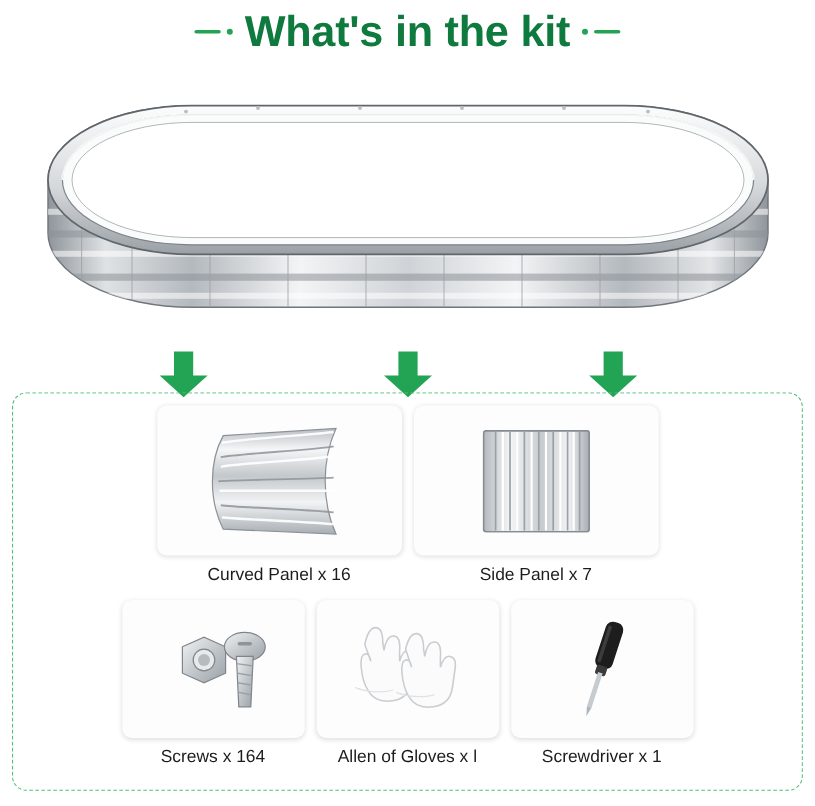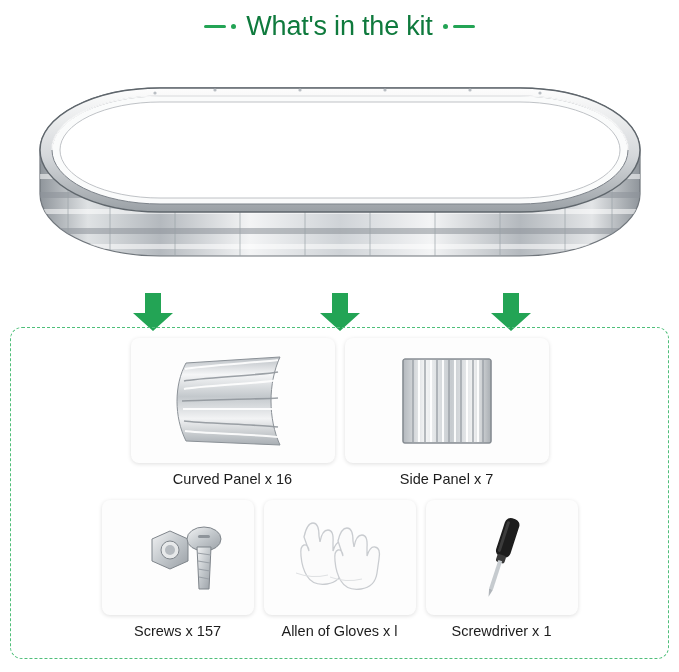--- a/index.html
+++ b/index.html
@@ -19,22 +19,22 @@
   
   .title-row {
     display: flex;
     align-items: center;
     justify-content: center;
     gap: 10px;
     padding-top: 6px;
     height: 40px;
   }
   .title-text {
-    font-size: 27px;
-    font-weight: normal;
+    font-size: 36px;
+    font-weight: bold;
     color: #0f7a3d;
     letter-spacing: -0.2px;
     white-space: nowrap;
   }
   .title-deco {
     display: flex;
     align-items: center;
     gap: 5px;
   }
   .deco-line {
@@ -315,21 +315,21 @@
           <rect x="80" y="24" width="12" height="3" rx="1.5" fill="#8e949a"></rect>
           <path d="M79,36 L93,36 L91,78 L81,78 Z" fill="url(#nutG)" stroke="#7f858b" stroke-width="1"></path>
           <g stroke="#9aa0a6" stroke-width="1.2">
             <line x1="79" y1="42" x2="93" y2="44"></line>
             <line x1="80" y1="50" x2="92" y2="52"></line>
             <line x1="80" y1="58" x2="92" y2="60"></line>
             <line x1="81" y1="66" x2="91" y2="68"></line>
           </g>
         </svg>
       </div>
-      <div class="caption">Screws x 157</div>
+      <div class="caption">Screws x 164</div>
     </div>
 
     <div class="cell">
       <div class="thumb">
         <svg width="120" height="92" viewBox="0 0 120 92">
           <g fill="#fbfbfb" stroke="#c9ccd0" stroke-width="1.3">
             <path d="M24,26 q3,-14 9,-14 q6,0 6,13 l1,6 q2,-12 8,-12 q6,0 5,13 l0,8
                      q3,-10 8,-9 q6,1 4,12 l-2,14 q-2,14 -16,16 q-14,2 -20,-8
                      q-5,-8 -6,-20 q-1,-10 3,-11 q4,-1 5,6 Z"></path>
             <path d="M58,30 q3,-13 9,-13 q6,0 6,13 l1,6 q2,-12 8,-12 q6,0 5,13 l0,8

